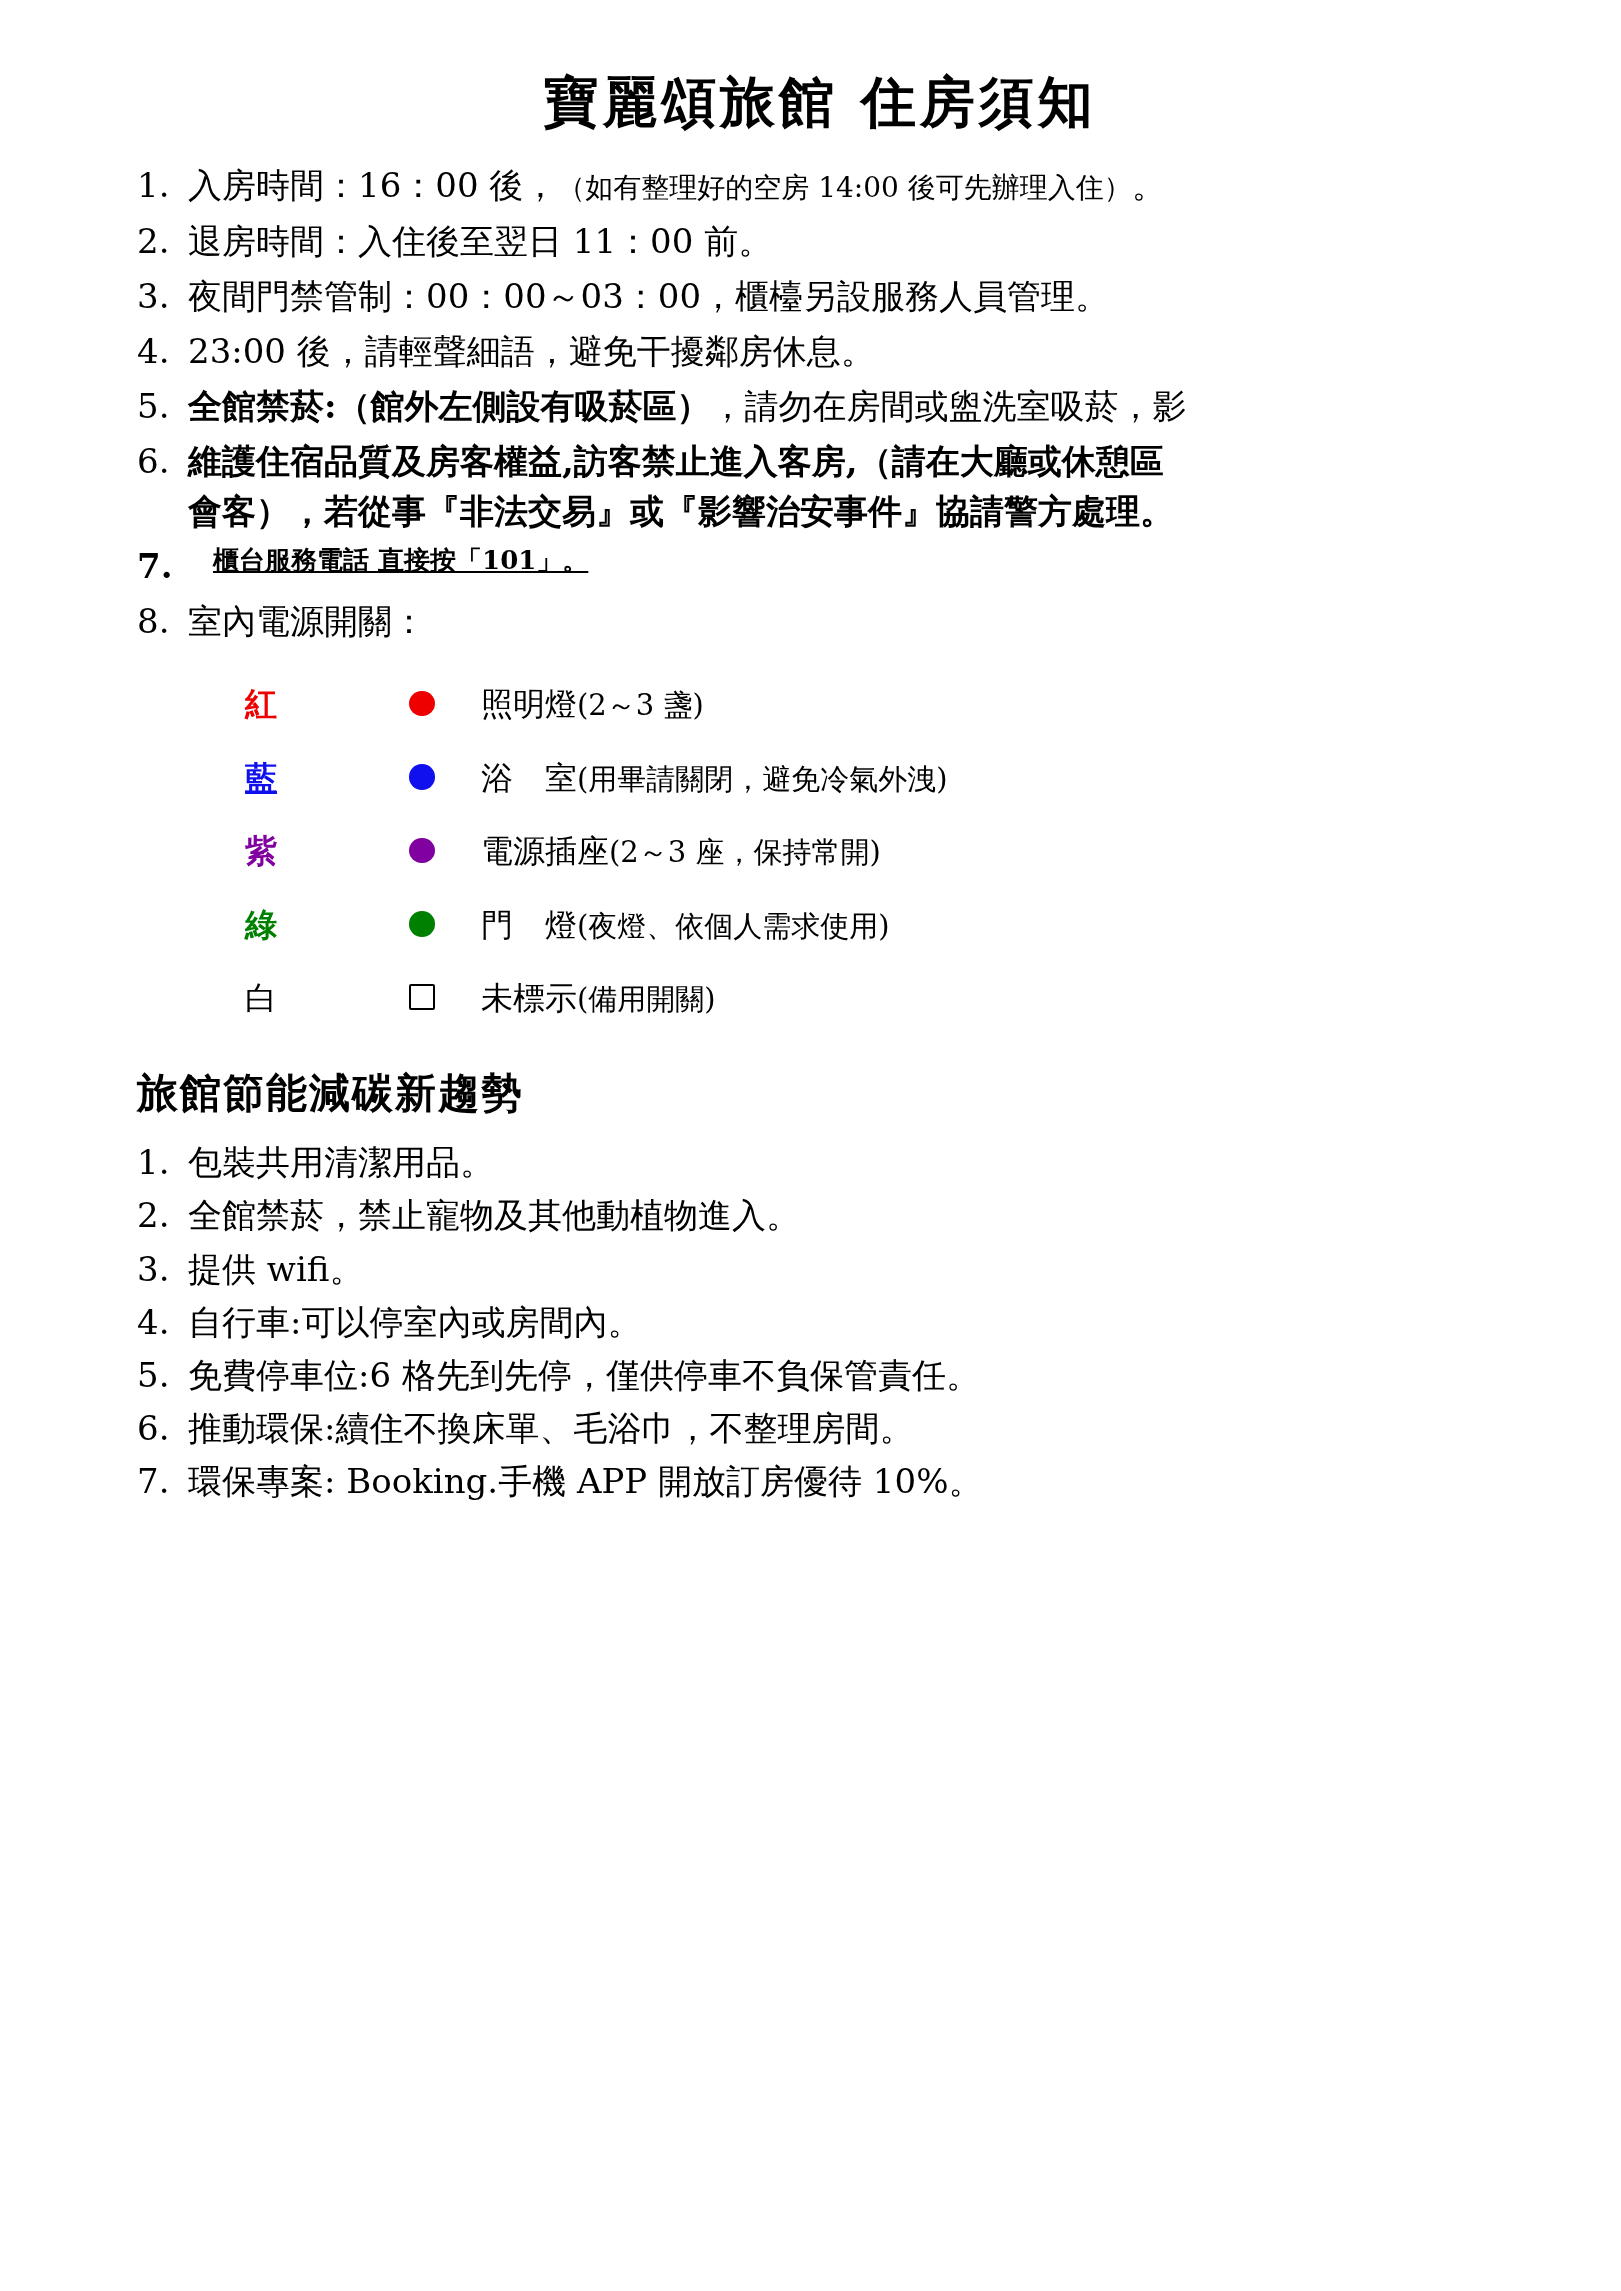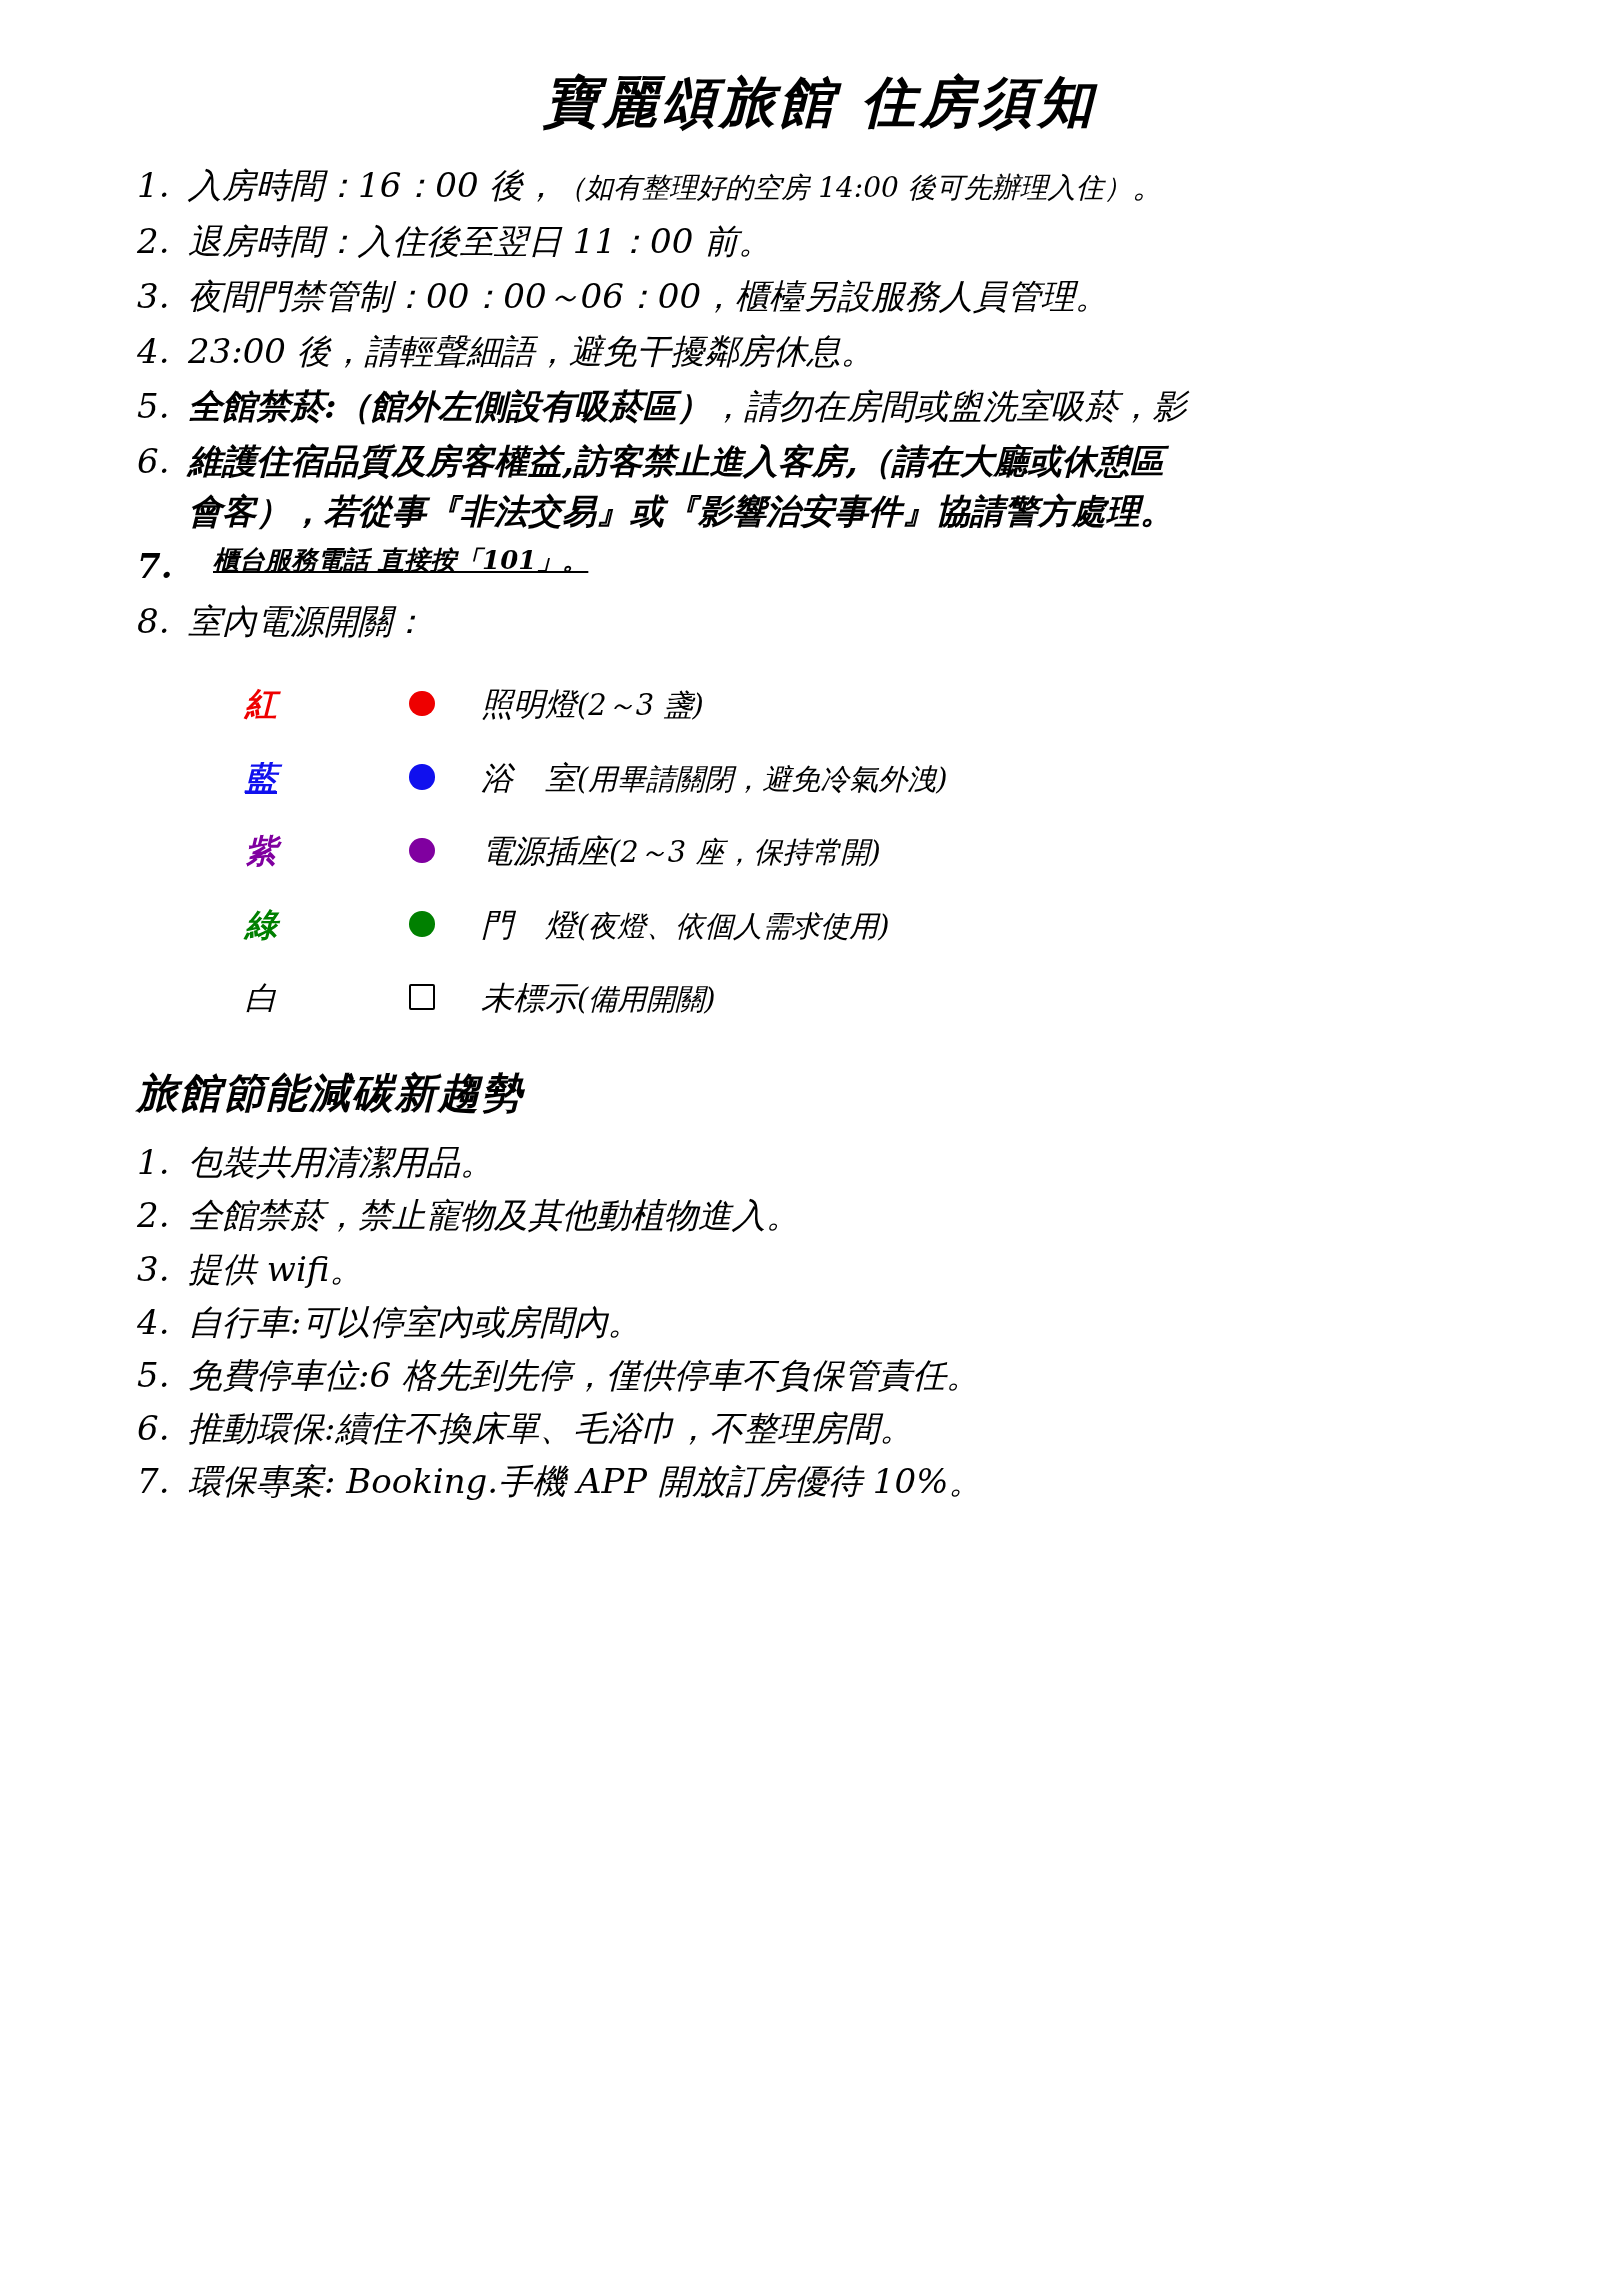--- a/index.html
+++ b/index.html
@@ -13,21 +13,20 @@
     font-family: "DejaVu Serif", "Liberation Serif", serif;
     color: #000000;
     position: relative;
     overflow: hidden;
   }
   .page {
     box-sizing: border-box;
     width: 1621px;
     min-height: 2292px;
     padding: 54px 118px 39px 137px;
-    font-style: italic;
   }
 
   
   .doc-title {
     text-align: center;
     font-size: 55px;
     font-weight: bold;
     letter-spacing: 3.9px;
     margin: 11.8px 0 21.6px 0;
     font-family: "DejaVu Serif", "Liberation Serif", serif;
@@ -146,21 +145,21 @@
       <span class="txt"><span>入房時間：16：00 後，</span><span class="small">（如有整理好的空房  14:00 後可先辦理入住）</span><span>。</span></span>
     </li>
 
     <li class="item">
       <span class="num">2.</span>
       <span class="txt">退房時間：入住後至翌日 11：00 前。</span>
     </li>
 
     <li class="item">
       <span class="num">3.</span>
-      <span class="txt">夜間門禁管制：00：00～06：00，櫃檯另設服務人員管理。</span>
+      <span class="txt">夜間門禁管制：00：00～03：00，櫃檯另設服務人員管理。</span>
     </li>
 
     <li class="item">
       <span class="num">4.</span>
       <span class="txt">23:00 後，請輕聲細語，避免干擾鄰房休息。</span>
     </li>
 
     <li class="item">
       <span class="num">5.</span>
       <span class="txt"><span class="bold">全館禁菸:</span><span class="bold">（館外左側設有吸菸區）</span><span>，請勿在房間或盥洗室吸菸，影</span></span>

